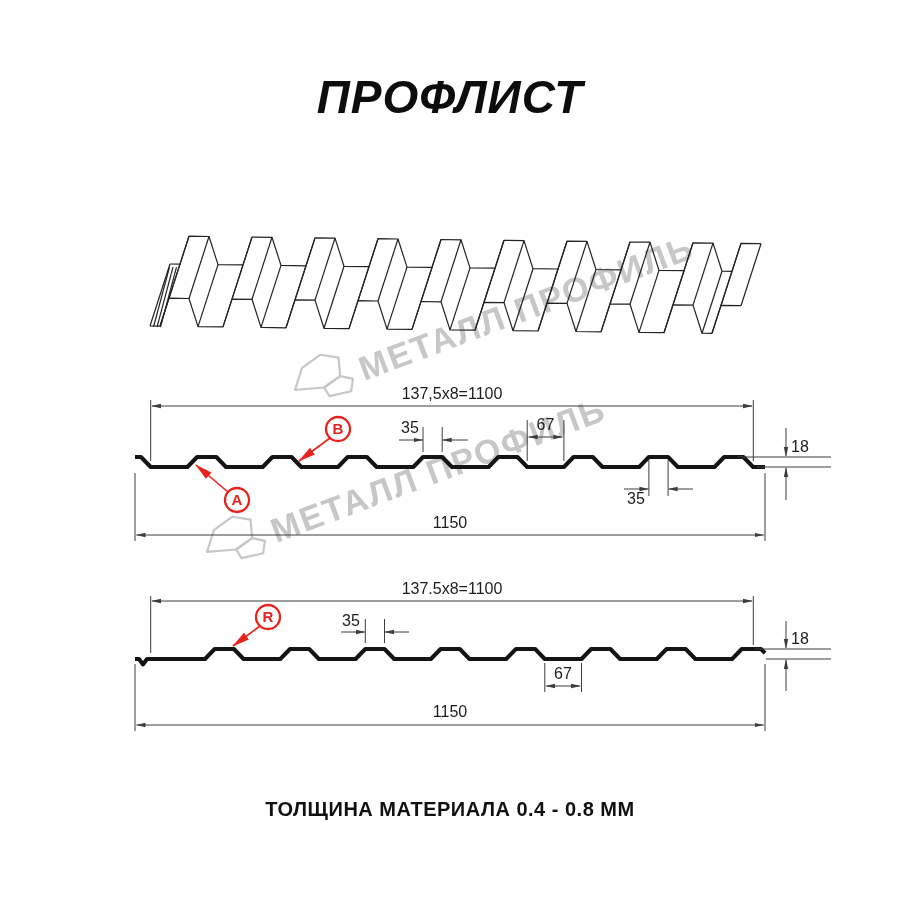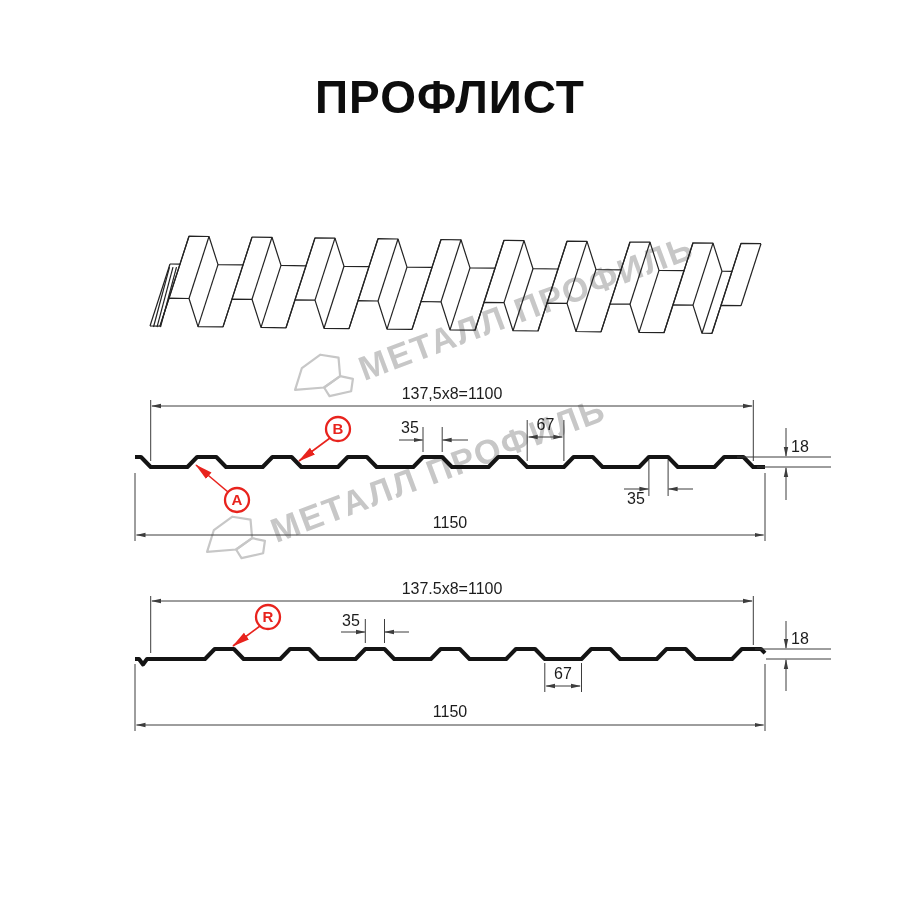--- a/index.html
+++ b/index.html
@@ -1,19 +1,19 @@
 <!DOCTYPE html>
 <html><head>
 <meta charset="utf-8">
 <style>
   html,body{margin:0;padding:0;background:#ffffff;}
   #page{position:relative;width:900px;height:900px;background:#fff;overflow:hidden;
         font-family:"Liberation Sans",sans-serif;}
   .title{position:absolute;top:70px;left:0;width:100%;text-align:center;
-         font-size:46px;font-weight:800;letter-spacing:1px;color:#0d0d0d;}
+         font-size:46px;font-weight:800;letter-spacing:1px;color:#0d0d0d;font-style:italic;}
   .subtitle{position:absolute;top:131px;left:0;width:100%;text-align:center;
          font-size:22px;font-weight:700;letter-spacing:1px;color:#111;}
   .footer{position:absolute;top:798px;left:0;width:100%;text-align:center;
          font-size:20px;font-weight:700;letter-spacing:0.5px;color:#111;}
   svg{position:absolute;left:0;top:0;}
   .sh{fill:none;stroke:#232323;stroke-width:1.2px;stroke-linejoin:round;}
   .prof{fill:none;stroke:#141414;stroke-width:4px;stroke-linejoin:round;}
   .dim{stroke:#3d3d3d;stroke-width:1px;fill:none;}
   .rc{fill:none;stroke:#e8231d;stroke-width:2.3px;}
   .ra{stroke:#e8231d;stroke-width:1.6px;}
@@ -191,13 +191,14 @@
       <line class="dim" x1="765" y1="664" x2="765" y2="731"></line>
       <line class="dim" x1="136.5" y1="725" x2="763.5" y2="725" marker-start="url(#mS)" marker-end="url(#mE)"></line>
       <text class="dimtxt" x="450" y="717">1150</text>
 
       <circle class="rc" cx="268" cy="617" r="12"></circle>
       <text class="rtxt" x="268" y="622">R</text>
       <line class="ra" x1="260" y1="626" x2="233" y2="646" marker-end="url(#mER)"></line>
     </g>
   </svg>
 
+  <div class="footer">ТОЛЩИНА МАТЕРИАЛА 0.4 - 0.8 ММ</div>
 </div>
 
 </body></html>

